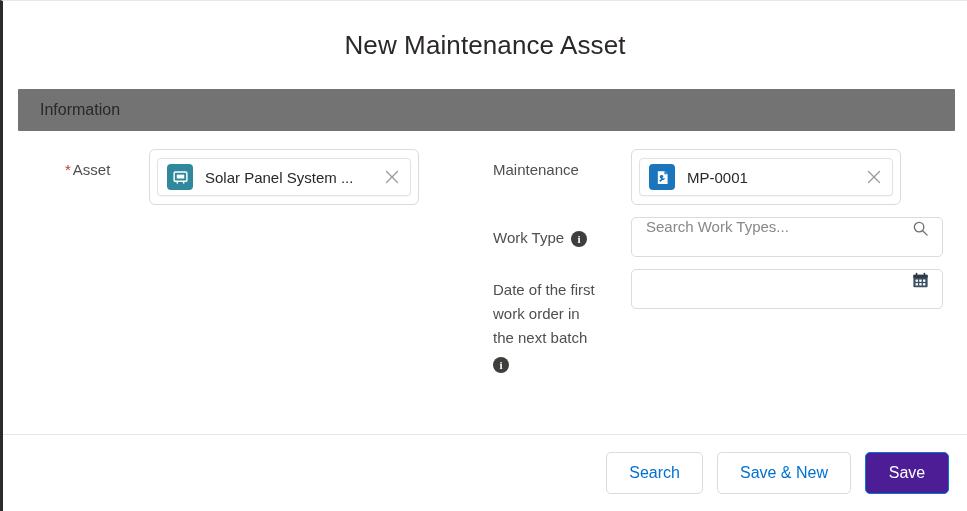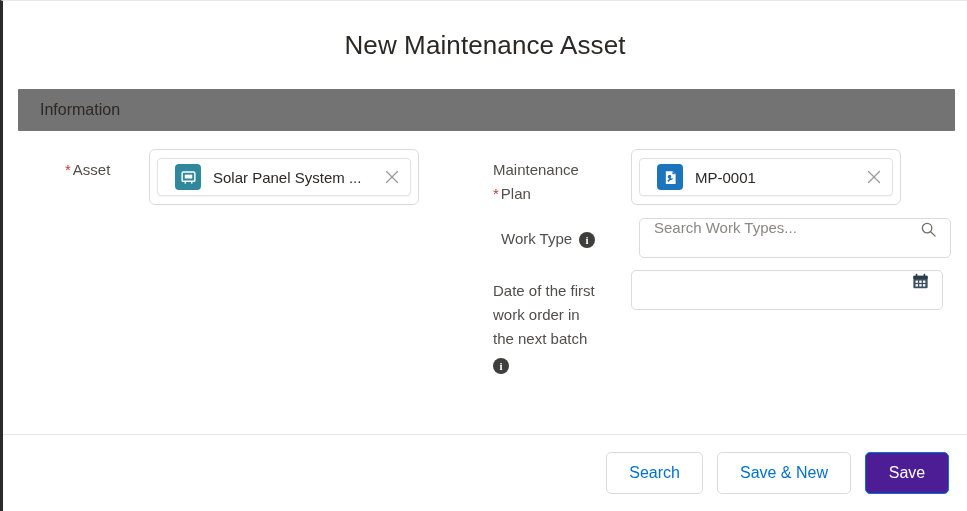--- a/index.html
+++ b/index.html
@@ -136,21 +136,21 @@
     box-sizing: border-box;
   }
   .lookup-pill {
     display: flex;
     align-items: center;
     height: 38px;
     border: 1px solid #e4e2e0;
     border-radius: 4px;
     background: #ffffff;
     box-shadow: 0 1px 1px rgba(0,0,0,0.04);
-    padding: 0 8px 0 17px;
+    padding: 0 8px 0 9px;
     box-sizing: border-box;
   }
   .pill-icon {
     width: 26px; height: 26px;
     border-radius: 4px;
     flex: 0 0 26px;
     display: flex;
     align-items: center;
     justify-content: center;
   }
@@ -284,21 +284,20 @@
           </div>
         </div>
 
       </div>
 
       <div class="form-col right">
 
         <div class="field-row">
           <div class="field-label">
             <span class="label-line">Maintenance</span>
-            <span class="label-line"><span class="req">*</span><span>Plan</span></span>
           </div>
           <div class="field-control">
             <div class="lookup-box">
               <div class="lookup-pill">
                 <span class="pill-icon plan">
                   <svg width="17" height="17" viewBox="0 0 20 20" aria-hidden="true">
                     <path d="M4.5 2.5 h8 l3.5 3.5 v11.5 h-11.5 z" fill="#ffffff"></path>
                     <path d="M12.3 2.6 v3.6 h3.5 z" fill="#1b75bc"></path>
                     <path d="M11.2 8.6 a2.3 2.3 0 1 0 -2.6 2.9 l-2.4 2.4 1.3 1.3 2.4-2.4 a2.3 2.3 0 0 0 2.9-2.6 l-1.3 1.3 -1.4-1.4 z" fill="#1b75bc"></path>
                   </svg>
@@ -307,21 +306,21 @@
                 <span class="pill-close">
                   <svg width="14" height="14" viewBox="0 0 14 14" aria-hidden="true">
                     <path d="M1.5 1.5 L12.5 12.5 M12.5 1.5 L1.5 12.5" stroke="#9a9a9a" stroke-width="1.3" stroke-linecap="round"></path>
                   </svg>
                 </span>
               </div>
             </div>
           </div>
         </div>
 
-        <div class="field-row" style="margin-top:6px;margin-left:8px;">
+        <div class="field-row" style="margin-top:6px;">
           <div class="field-label">
             <span>Work Type</span><span class="info-icon">i</span>
           </div>
           <div class="field-control">
             <div class="input-box">
               <span class="input-placeholder">Search Work Types...</span>
               <span class="input-icon">
                 <svg width="17" height="17" viewBox="0 0 18 18" aria-hidden="true">
                   <circle cx="7.5" cy="7.5" r="5" fill="none" stroke="#706e6b" stroke-width="1.4"></circle>
                   <path d="M11.3 11.3 L16 16" stroke="#706e6b" stroke-width="1.4" stroke-linecap="round"></path>

